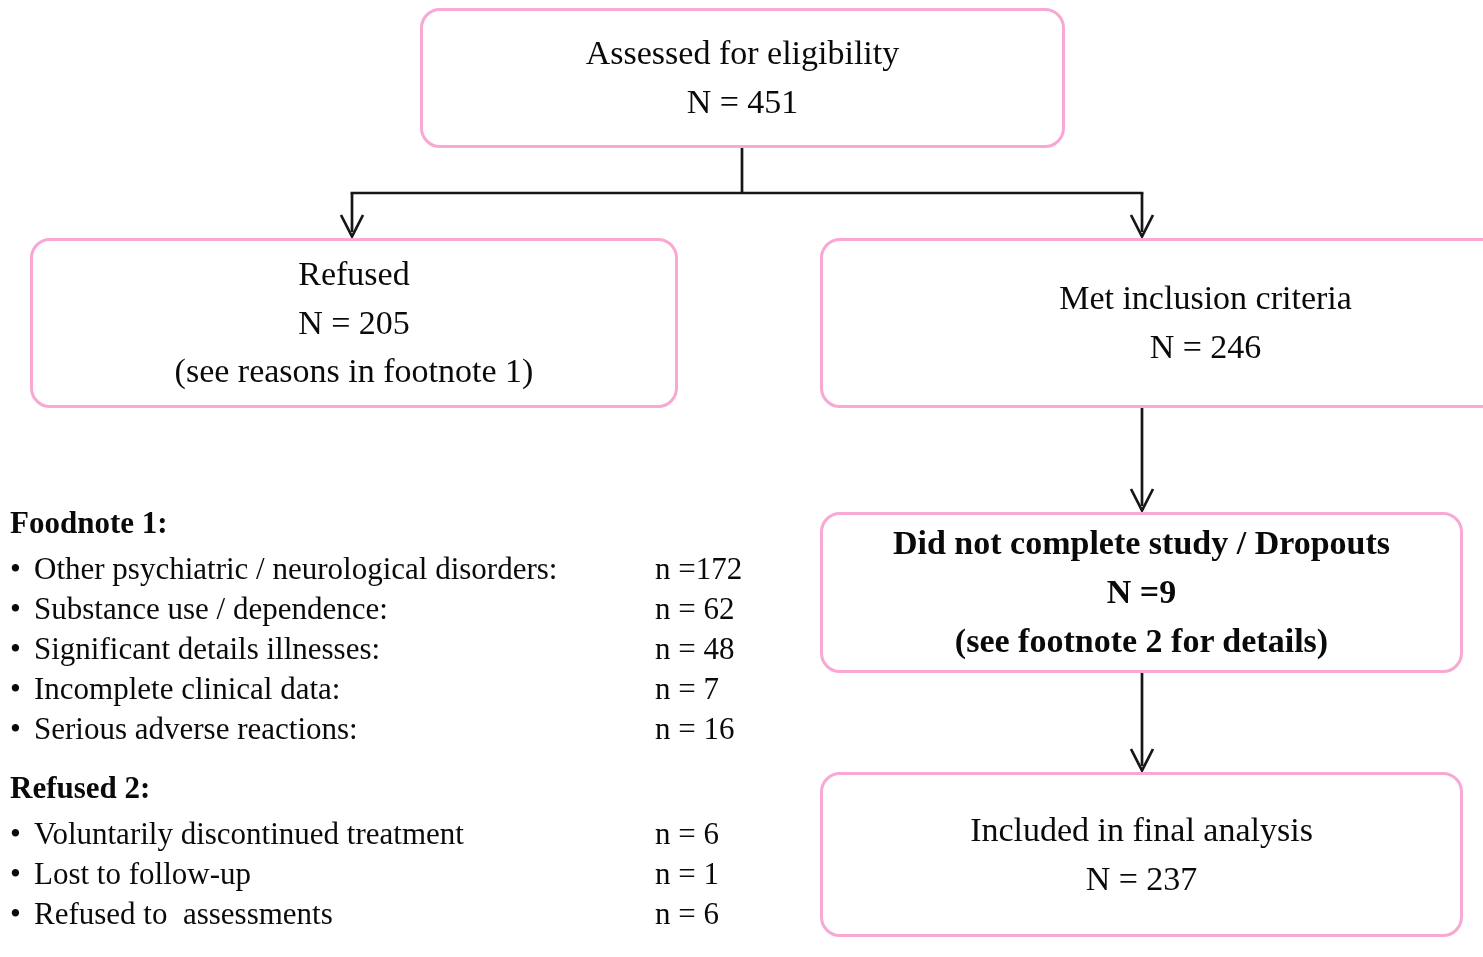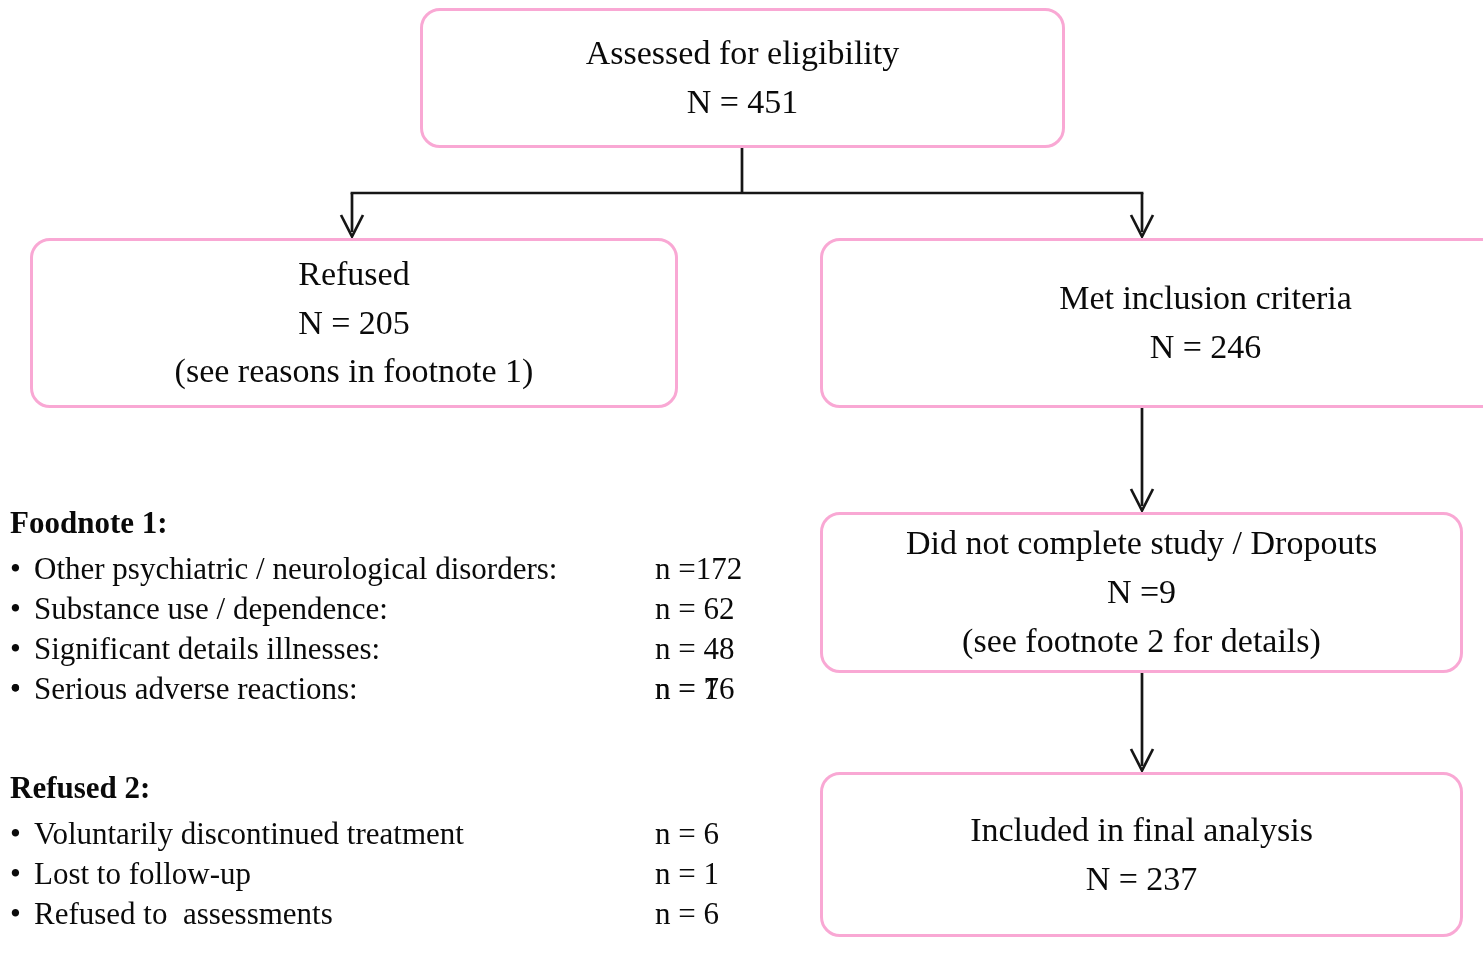--- a/index.html
+++ b/index.html
@@ -28,21 +28,21 @@
     flex-direction: column;
     align-items: center;
     justify-content: center;
     text-align: center;
     font-size: 34px;
     line-height: 1.44;
   }
   .box-assessed { left: 420px; top: 8px;   width: 645px; height: 140px; }
   .box-excluded { left: 30px;  top: 238px; width: 648px; height: 170px; }
   .box-met      { left: 820px; top: 238px; width: 771px; height: 170px; }
-  .box-dropouts { left: 820px; top: 512px; width: 643px; height: 161px; }
+  .box-dropouts { left: 820px; top: 512px; width: 643px; height: 161px; font-weight: bold; }
   .box-final    { left: 820px; top: 772px; width: 643px; height: 165px; }
 
   .footnote {
     position: absolute;
     left: 10px;
     width: 755px;
     font-size: 31px;
   }
   .fn1 { top: 503px; }
   .fn2 { top: 768px; }
@@ -129,20 +129,21 @@
       <span class="fn-label">Substance use / dependence:</span>
       <span class="fn-value">n = 62</span>
     </div>
     <div class="fn-row">
       <span class="fn-bullet">•</span>
       <span class="fn-label">Significant details illnesses:</span>
       <span class="fn-value">n = 48</span>
     </div>
     <div class="fn-row">
       <span class="fn-bullet">•</span>
+      <span class="fn-label">Incomplete clinical data:</span>
       <span class="fn-value">n = 7</span>
     </div>
     <div class="fn-row">
       <span class="fn-bullet">•</span>
       <span class="fn-label">Serious adverse reactions:</span>
       <span class="fn-value">n = 16</span>
     </div>
   </div>
 
   <div class="footnote fn2">

